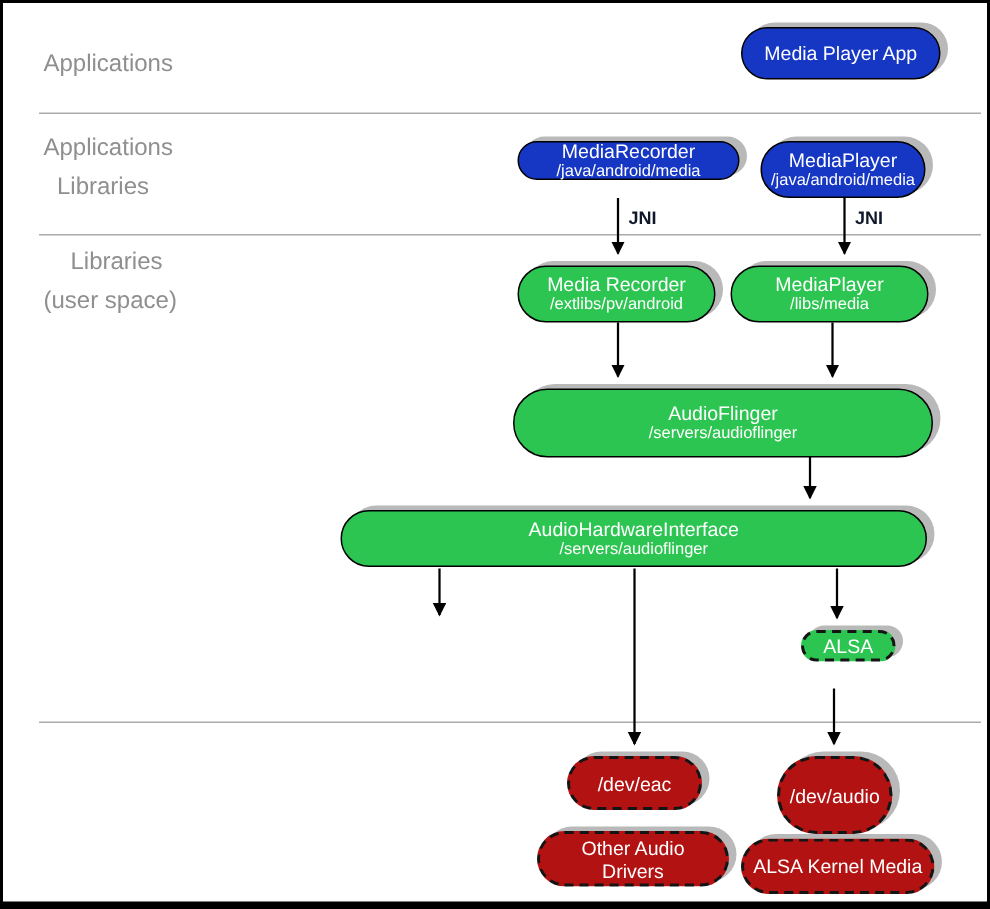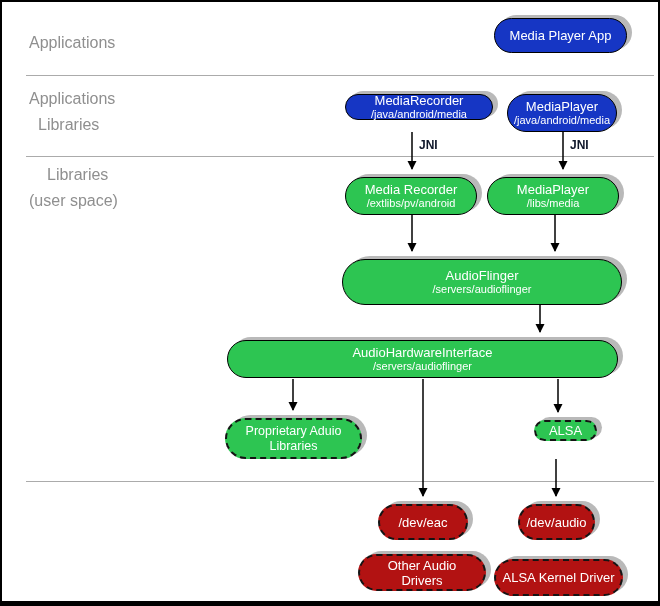--- a/index.html
+++ b/index.html
@@ -121,33 +121,30 @@
     <span class="sub">/libs/media</span>
   </div>
   <div class="node green" style="left:340px;top:257px;width:280px;height:46px">
     <span class="title">AudioFlinger</span>
     <span class="sub">/servers/audioflinger</span>
   </div>
   <div class="node green" style="left:225px;top:338px;width:391px;height:38px">
     <span class="title">AudioHardwareInterface</span>
     <span class="sub">/servers/audioflinger</span>
   </div>
-  <div class="node green dashed wrap" style="left:223px;top:416px;width:137px;height:41px">
-    <span class="title">Proprietary Aduio Libraries</span>
-  </div>
   <div class="node green dashed" style="left:532px;top:418px;width:63px;height:21px">
     <span class="title">ALSA</span>
   </div>
 
   <div class="node red dashed" style="left:376px;top:502px;width:90px;height:36px">
     <span class="title">/dev/eac</span>
   </div>
-  <div class="node red dashed" style="left:516px;top:502px;width:77px;height:36px">
+  <div class="node red dashed" style="left:516px;top:502px;width:77px;height:52px">
     <span class="title">/dev/audio</span>
   </div>
   <div class="node red dashed" style="left:356px;top:552px;width:128px;height:37px">
     <span class="title">Other Audio Drivers</span>
   </div>
   <div class="node red dashed" style="left:492px;top:557px;width:129px;height:37px">
-    <span class="title">ALSA Kernel Driver</span>
+    <span class="title">ALSA Kernel Media</span>
   </div>
 
 </div>
 
 </body></html>

